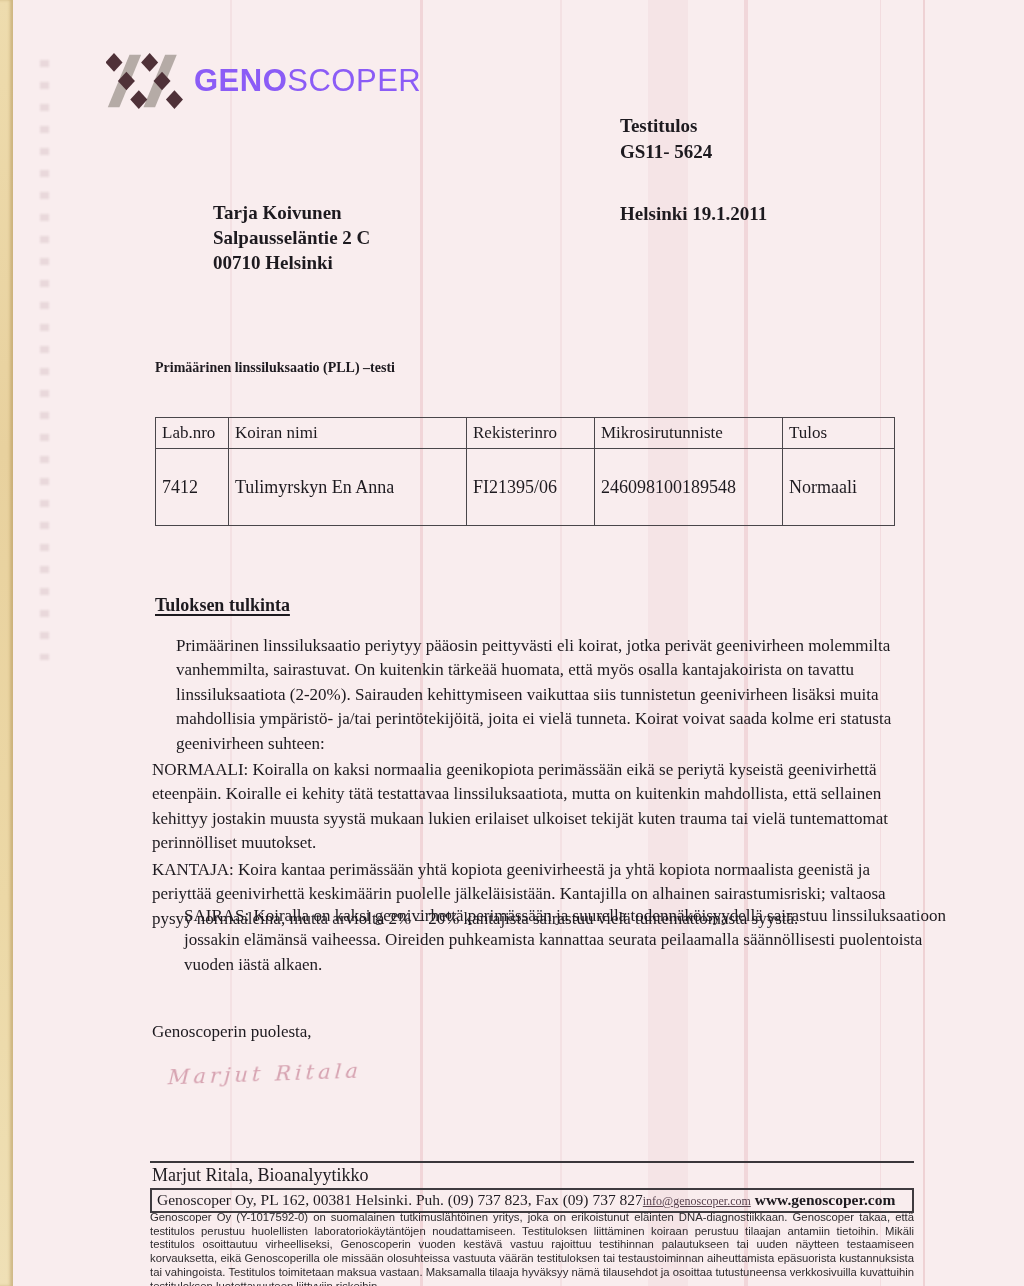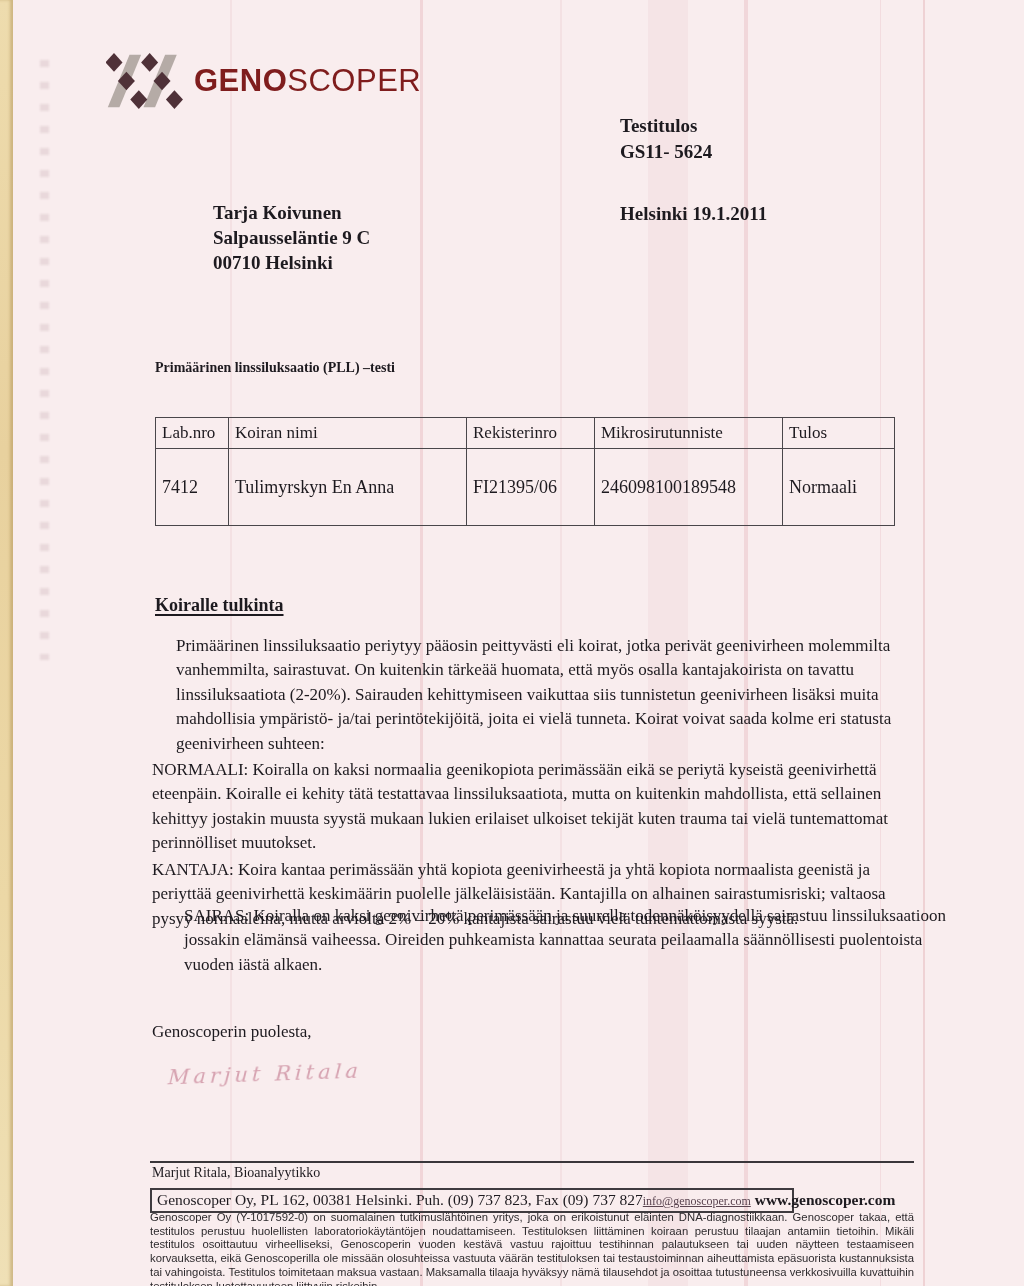--- a/index.html
+++ b/index.html
@@ -21,21 +21,21 @@
   }
   .scan-line{position:absolute;top:0;height:1286px;pointer-events:none;}
   .bleed-marks{
     position:absolute;left:40px;top:60px;width:9px;height:600px;
     background:repeating-linear-gradient(to bottom,rgba(150,110,125,.16) 0 7px,rgba(150,110,125,0) 7px 22px);
     filter:blur(1px);pointer-events:none;
   }
 
   
   .logo{position:absolute;left:106px;top:50px;display:flex;align-items:center;gap:10px;}
-  .logo-text{font-family:"Liberation Sans", sans-serif;font-size:31px;color:#7f1d1d;letter-spacing:.5px;}
+  .logo-text{font-family:"Liberation Sans", sans-serif;font-size:31px;color:#8b5cf6;letter-spacing:.5px;}
   .logo-text b{font-weight:700;}
 
   
   .doc-head{position:absolute;left:620px;top:113px;font-weight:bold;font-size:19px;line-height:26px;}
   .recipient{position:absolute;left:213px;top:200px;font-weight:bold;font-size:19px;line-height:25px;}
   .place-date{position:absolute;left:620px;top:203px;font-weight:bold;font-size:19px;}
 
   .doc-title{position:absolute;left:155px;top:360px;font-weight:bold;font-size:14px;}
 
   
@@ -63,24 +63,24 @@
   .closing{position:absolute;left:152px;top:1022px;font-size:17px;}
 
   .signature{
     position:absolute;left:168px;top:1062px;
     font-family:"DejaVu Serif", serif;font-style:italic;
     font-size:21px;color:#d6a2b0;letter-spacing:4px;
     transform:rotate(-2deg) skewX(-6deg);filter:blur(.4px);
   }
 
   .sig-rule{position:absolute;left:150px;top:1161px;width:764px;border-top:2px solid #3a363a;}
-  .signatory{position:absolute;left:152px;top:1165px;font-size:14px;}
+  .signatory{position:absolute;left:152px;top:1165px;font-size:18px;}
 
   .contact-box{
-    position:absolute;left:150px;top:1188px;width:644px;box-sizing:border-box;
+    position:absolute;left:150px;top:1188px;width:764px;box-sizing:border-box;
     border:2px solid #3f3b3f;padding:1px 5px 2px 5px;
     font-size:15.5px;white-space:nowrap;
   }
   .contact-box .email{font-size:12px;text-decoration:underline;color:#5a4450;}
   .contact-box .web{font-weight:bold;}
 
   .fine-print{
     position:absolute;left:150px;top:1211px;width:764px;
     font-family:"Liberation Sans", sans-serif;
     font-size:11.3px;line-height:13.7px;text-align:justify;color:#2e2b2e;
@@ -119,21 +119,21 @@
     <span class="logo-text"><b>GENO</b><span>SCOPER</span></span>
   </div>
 
   <div class="doc-head">
     <div>Testitulos</div>
     <div>GS11- 5624</div>
   </div>
 
   <div class="recipient">
     <div>Tarja Koivunen</div>
-    <div>Salpausseläntie 9 C</div>
+    <div>Salpausseläntie 2 C</div>
     <div>00710 Helsinki</div>
   </div>
 
   <div class="place-date">Helsinki 19.1.2011</div>
 
   <div class="doc-title">Primäärinen linssiluksaatio (PLL) –testi</div>
 
   <table class="results">
     <colgroup>
       <col class="col-lab">
@@ -155,21 +155,21 @@
       <tr>
         <td>7412</td>
         <td>Tulimyrskyn En Anna</td>
         <td>FI21395/06</td>
         <td>246098100189548</td>
         <td>Normaali</td>
       </tr>
     </tbody>
   </table>
 
-  <div class="interp-heading">Koiralle tulkinta</div>
+  <div class="interp-heading">Tuloksen tulkinta</div>
   <div class="para p1">Primäärinen linssiluksaatio periytyy pääosin peittyvästi eli koirat, jotka perivät geenivirheen molemmilta vanhemmilta, sairastuvat. On kuitenkin tärkeää huomata, että myös osalla kantajakoirista on tavattu linssiluksaatiota (2-20%). Sairauden kehittymiseen vaikuttaa siis tunnistetun geenivirheen lisäksi muita mahdollisia ympäristö- ja/tai perintötekijöitä, joita ei vielä tunneta. Koirat voivat saada kolme eri statusta geenivirheen suhteen:</div>
   <div class="para p2">NORMAALI:  Koiralla on kaksi normaalia geenikopiota perimässään eikä se periytä kyseistä geenivirhettä eteenpäin. Koiralle ei kehity tätä testattavaa linssiluksaatiota, mutta on kuitenkin mahdollista, että sellainen kehittyy jostakin muusta syystä mukaan lukien erilaiset ulkoiset tekijät kuten trauma tai vielä tuntemattomat perinnölliset muutokset.</div>
   <div class="para p3">KANTAJA:  Koira kantaa perimässään yhtä kopiota geenivirheestä ja yhtä kopiota normaalista geenistä ja periyttää geenivirhettä keskimäärin puolelle jälkeläisistään. Kantajilla on alhainen sairastumisriski; valtaosa pysyy normaaleina, mutta arviolta 2% – 20% kantajista sairastuu vielä tuntemattomasta syystä.</div>
   <div class="para p4">SAIRAS:  Koiralla on kaksi geenivirhettä perimässään ja suurella todennäköisyydellä sairastuu linssiluksaatioon jossakin elämänsä vaiheessa. Oireiden puhkeamista kannattaa seurata peilaamalla säännöllisesti puolentoista vuoden iästä alkaen.</div>
 
   <div class="closing">Genoscoperin puolesta,</div>
 
   <div class="signature">Marjut Ritala</div>
 
   <div class="sig-rule"></div>

